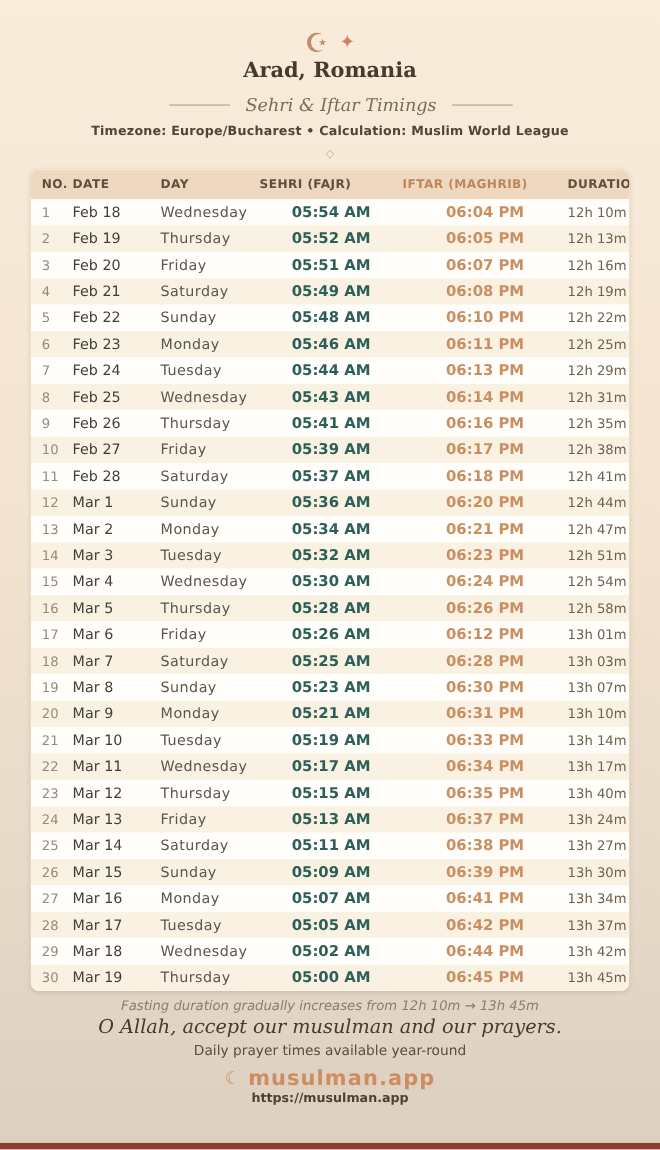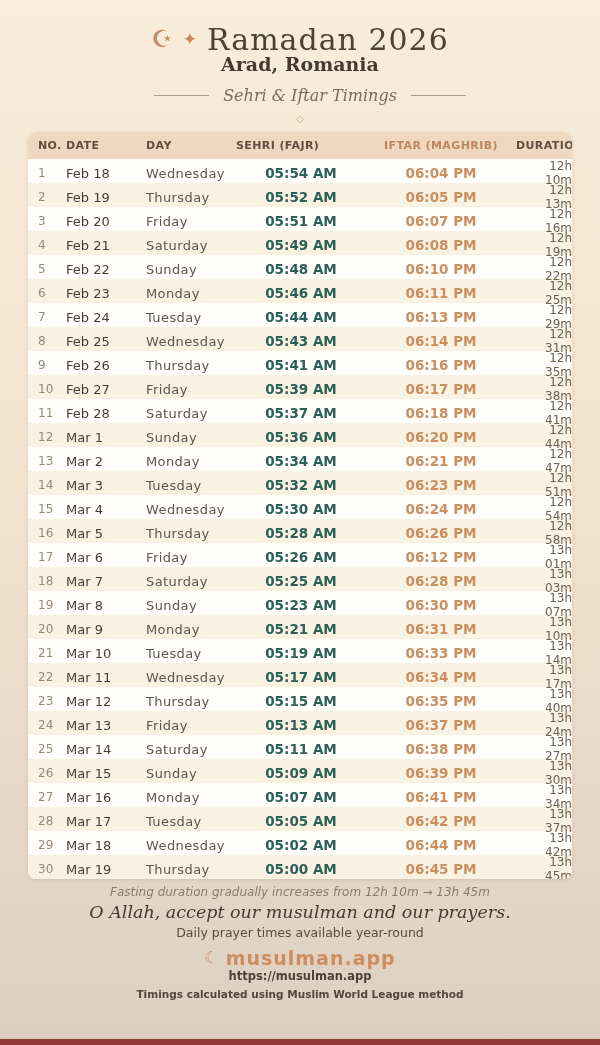--- a/index.html
+++ b/index.html
@@ -24,32 +24,32 @@
   .meta { font-size:11.5px; font-weight:600; letter-spacing:.2px; color:#53443a; margin-top:8px; line-height:14px; }
   .diamond { color:#c7ab92; font-size:10px; line-height:12px; margin-top:9px; }
 
   
   .tablewrap { width:544px; margin:7px auto 0; border-radius:8px; overflow:hidden;
                box-shadow:0 1px 4px rgba(120,95,70,.18); background:#fffefb; }
   .thead, .trow { display:grid; grid-template-columns:38px 80px 90px 130px 150px 56px; align-items:center; }
   .thead { background:#eed9c0; height:27px; }
   .hcell { font-size:11px; font-weight:bold; letter-spacing:.4px; color:#5f4f3f; }
   .hcell.h-3 { text-align:left; }
-  .hcell.h-4 { text-align:center; color:#c08559; }
+  .hcell.h-4 { text-align:left; color:#c08559; }
   .hcell.h-5 { text-align:center; }
   .hcell.h-0 { padding-left:10px; }
   .trow { height:24px; background:#fffefb; }
   .trow:nth-child(even) { background:#f9f2e3; }
   .cell { font-size:13px; }
   .c-no   { padding-left:10px; font-size:12px; color:#97897a; }
   .c-date { color:#433d35; }
   .c-day  { color:#5b554d; letter-spacing:.4px; }
   .c-sehri{ text-align:center; font-weight:bold; font-size:13.5px; color:#2c5f57; }
   .c-iftar{ text-align:center; font-weight:bold; font-size:13.5px; color:#ca8f61; }
-  .c-dur  { text-align:right; font-size:12px; color:#6f6050;margin-left:17px; }
+  .c-dur  { text-align:left; font-size:12px; color:#6f6050; }
 
   
   .ftr { margin-top:6px; }
   .note { font-style:italic; font-size:12px; color:#8b7b6b; line-height:14px; }
   .dua { font-family:"DejaVu Serif","Liberation Serif",serif; font-style:italic; font-size:17.5px; color:#443a30; line-height:22px; margin-top:2px; }
   .avail { font-size:12.5px; font-weight:500; color:#5a4b3d; line-height:16px; margin-top:2px; }
   .brand-row { display:flex; justify-content:center; align-items:center; gap:7px; margin-top:6px; height:21px; }
   .brand-crescent { color:#cd8d5f; font-size:16px; line-height:1; }
   .brand { color:#cd8d5f; font-size:19px; font-weight:bold; letter-spacing:1px; }
   .url { font-size:11.5px; font-weight:600; color:#4d4136; line-height:14px; margin-top:1px; }
@@ -57,28 +57,28 @@
 
   .bottom-bar { position:absolute; left:0; bottom:0; width:600px; height:6px; background:#8e3a32; }
 </style>
 </head>
 <body>
 
 <div class="hdr center">
   <div class="title-row">
     <span class="crescent">☪</span>
     <span class="sparkle">✦</span>
-    <span class="title">Ramadan 2026</span>
   </div>
   <div class="location">Arad, Romania</div>
   <div class="sub-row">
     <span class="sub-line"></span>
     <span class="subtitle">Sehri &amp; Iftar Timings</span>
     <span class="sub-line"></span>
   </div>
+  <div class="meta">Timezone: Europe/Bucharest • Calculation: Muslim World League</div>
   <div class="diamond">◇</div>
 </div>
 
 <div class="tablewrap">
   <div class="thead">
       <span class="hcell h-0">NO.</span>
       <span class="hcell h-1">DATE</span>
       <span class="hcell h-2">DAY</span>
       <span class="hcell h-3">SEHRI (FAJR)</span>
       <span class="hcell h-4">IFTAR (MAGHRIB)</span>
@@ -330,16 +330,15 @@
 
 <div class="ftr center">
   <div class="note">Fasting duration gradually increases from 12h 10m → 13h 45m</div>
   <div class="dua">O Allah, accept our musulman and our prayers.</div>
   <div class="avail">Daily prayer times available year-round</div>
   <div class="brand-row">
     <span class="brand-crescent">☾</span>
     <span class="brand">musulman.app</span>
   </div>
   <div class="url">https://musulman.app</div>
-  <div class="method">Timings calculated using Muslim World League method</div>
 </div>
 
 <div class="bottom-bar"></div>
 
 </body></html>

